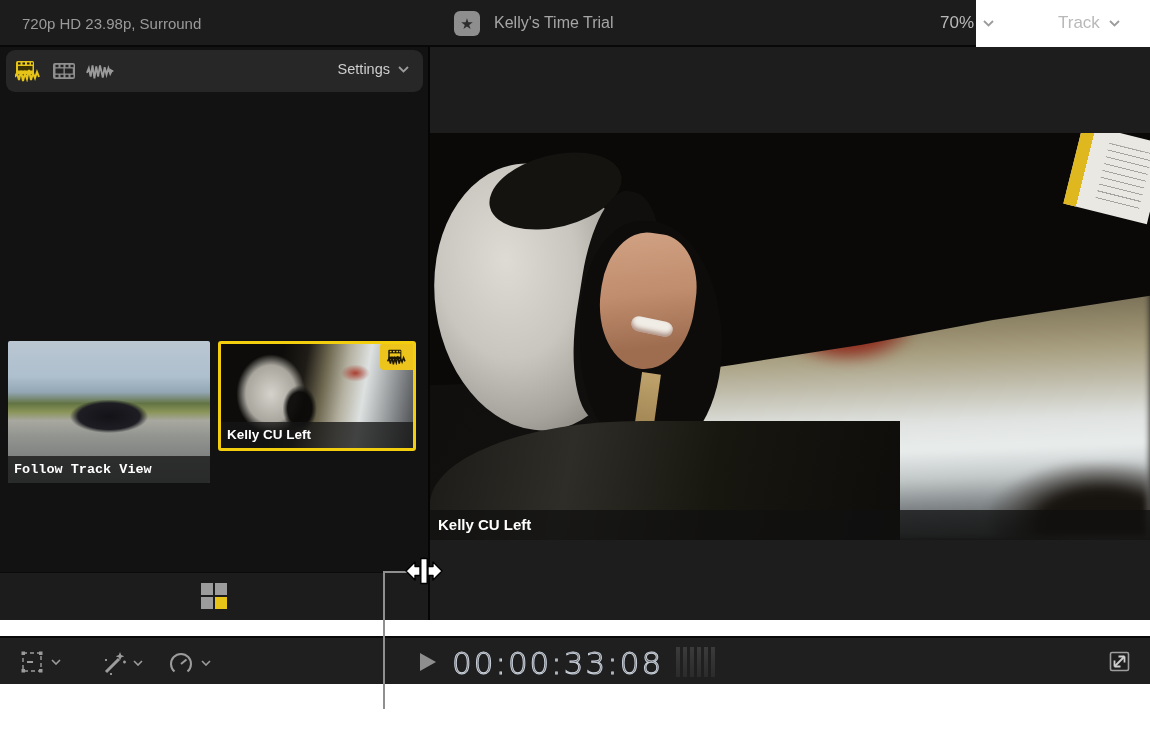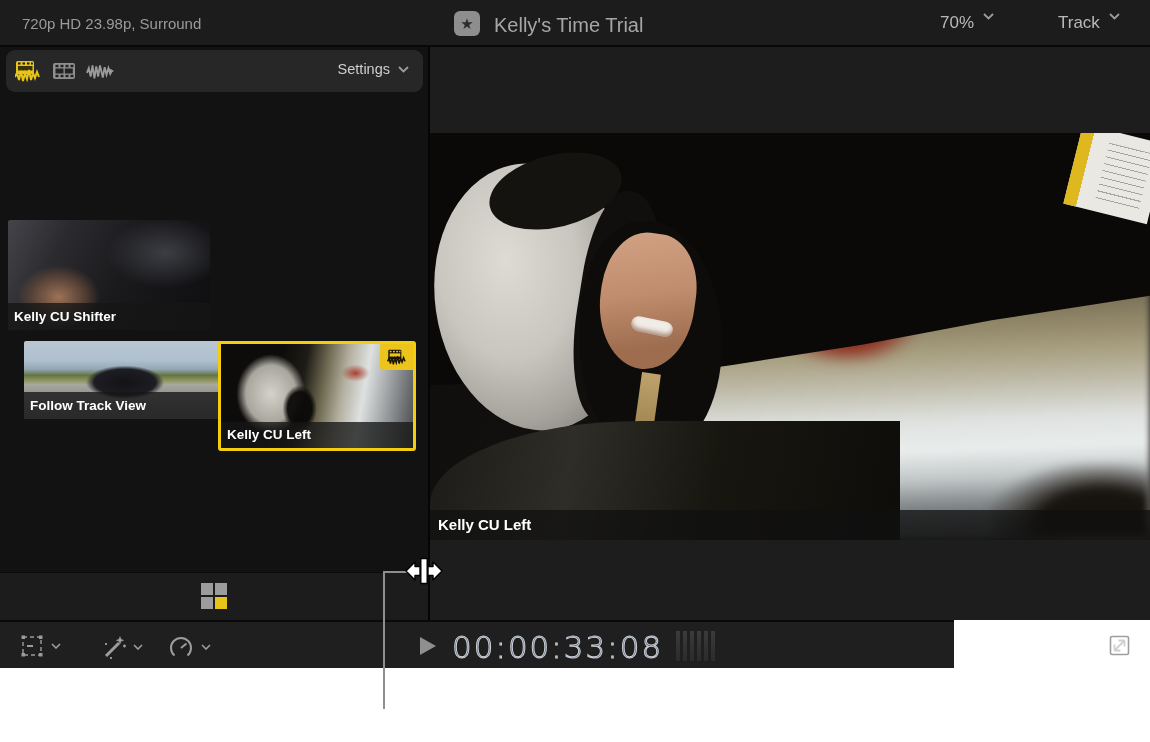--- a/index.html
+++ b/index.html
@@ -2,26 +2,26 @@
 <html><head>
 <meta charset="utf-8">
 <style>
   * { margin:0; padding:0; box-sizing:border-box; }
   html,body { background:#ffffff; }
   body { font-family:"Liberation Sans", sans-serif; }
   .app { position:relative; width:1150px; height:742px; background:#ffffff; overflow:hidden; }
   .abs { position:absolute; }
 
   
-  .top-bar { left:0; top:0; width:1150px; height:47px; background:#1c1c1c; border-bottom:2px solid #080808; }
+  .top-bar { left:0; top:0; width:976px; height:47px; background:#1c1c1c; border-bottom:2px solid #080808; }
   .project-format { left:22px; top:15px; font-size:15px; color:#9b9b9b; }
   .star-btn { left:454px; top:11px; width:26px; height:25px; background:#8e8e8e; border-radius:6px;
               display:flex; align-items:center; justify-content:center; font-size:15px; color:#2d2d2d; }
-  .project-title { left:494px; top:14px; font-size:20px; color:#a6a6a6; }
-  .menu-group { display:flex; align-items:flex-start; gap:9px; }
+  .project-title { left:494px; top:14px; font-size:16px; color:#a6a6a6; }
+  .menu-group { display:flex; align-items:center; gap:9px; }
   .zoom-menu { left:940px; top:13px; }
   .view-menu { left:1058px; top:13px; }
   .menu-group .lbl { font-size:17px; color:#b9b9b9; }
 
   
   .left-panel { left:0; top:47px; width:428px; height:573px; background:#121212; }
   .panel-header { left:6px; top:3px; width:417px; height:42px; background:#272727; border-radius:9px; }
   .mode-btn { top:10px; width:28px; height:22px; display:flex; align-items:center; justify-content:center; }
   .mode-1 { left:8px; } .mode-2 { left:44px; } .mode-3 { left:80px; }
   .settings-group { right:14px; top:11px; display:flex; align-items:center; gap:8px; }
@@ -34,24 +34,24 @@
   .t1 { left:8px;  top:173px; width:202px; height:110px;
         background:
          radial-gradient(ellipse 55px 42px at 25% 70%, rgba(163,118,90,0.95) 0%, rgba(118,82,60,0.55) 50%, rgba(0,0,0,0) 75%),
          radial-gradient(ellipse 85px 50px at 78% 30%, rgba(92,94,102,0.55), rgba(0,0,0,0) 70%),
          linear-gradient(115deg, #44444a 0%, #2b2b2f 25%, #1a1a1d 55%, #0e0e10 100%); }
   .t2 { left:218px; top:173px; width:198px; height:110px;
         background:
          linear-gradient(82deg, rgba(0,0,0,0) 80%, rgba(152,42,28,0.85) 88%, rgba(82,20,14,0.9) 94%, rgba(28,10,8,0.92) 100%),
          radial-gradient(circle 9px at 62% 58%, rgba(255,255,255,0.95), rgba(255,255,255,0) 75%),
          linear-gradient(180deg, #8a949b 0%, #7d8a8d 8%, #5a7246 16%, #93999a 26%, #6f7a72 34%, #3e4a3c 48%, #272e28 62%, #14161a 80%, #0c0c0e 100%); }
-  .t3 { left:24px;  top:294px; width:202px; height:78px;
+  .t3 { left:8px;  top:294px; width:202px; height:142px;
         background:
          radial-gradient(ellipse 56px 24px at 50% 53%, #121217 0%, #1d1d23 55%, rgba(0,0,0,0) 70%),
-         linear-gradient(180deg, #bac7d3 0%, #aebfcd 25%, #93a7b5 36%, #637444 44%, #8a9458 50%, #a8a8a0 56%, #90938e 68%, #7b7e7e 85%, #6e7173 100%); }
+         linear-gradient(180deg, #bac7d3 0%, #aebfcd 25%, #93a7b5 36%, #637444 44%, #8a9458 50%, #a8a8a0 56%, #90938e 68%, #7b7e7e 85%, #6e7173 100%); font-family: Liberation Mono, monospace; }
   .t4 { left:218px; top:294px; width:198px; height:110px; border:3px solid #f2ce0e; border-radius:3px;
         background:
          radial-gradient(ellipse 20px 12px at 70% 28%, rgba(168,48,34,0.9), rgba(0,0,0,0) 72%),
          radial-gradient(ellipse 22px 30px at 41% 62%, rgba(10,9,8,0.95) 55%, rgba(0,0,0,0) 78%),
          radial-gradient(ellipse 48px 55px at 26% 48%, #d5d2cb 0%, #a9a69e 52%, rgba(0,0,0,0) 72%),
          linear-gradient(100deg, #0d0c0a 30%, #1f1c17 42%, #6e6850 52%, #b4b0a0 62%, #dde1e0 72%, #969a9c 85%, #46484a 100%); }
   .t4 .thumb-label { height:26px; line-height:26px; }
   .sel-badge { position:absolute; right:-1px; top:-1px; width:34px; height:27px; background:#ecc41c;
                border-radius:4px 1px 1px 4px; display:flex; align-items:center; justify-content:center; }
 
@@ -92,21 +92,21 @@
   .v-strap { position:absolute; left:206px; top:240px; width:19px; height:86px; transform:rotate(8deg);
       background:linear-gradient(#bfa26b, #8f7648); }
   .v-jacket { position:absolute; left:0; top:288px; width:470px; height:119px; border-top-left-radius:45% 70%;
       background:linear-gradient(100deg, #1c1b18 0%, #2f2d27 30%, #17160f 60%, #0e0d0b 100%); }
   .v-dash { position:absolute; left:560px; top:330px; width:160px; height:77px; filter:blur(4px);
       background:radial-gradient(ellipse at 70% 80%, #17130e 40%, rgba(20,16,10,0) 75%); }
   .viewer-label-bar { position:absolute; left:0; right:0; bottom:0; height:30px; line-height:30px;
       background:rgba(16,16,16,0.75); color:#fff; font-size:15px; font-weight:bold; padding-left:8px; }
 
   
-  .transport { left:0; top:620px; width:954px; height:48px; background:#1f1f1f; border-top:2px solid #090909; }
+  .transport { left:0; top:636px; width:1150px; height:48px; background:#1f1f1f; border-top:2px solid #090909; }
   .tool-group { top:12px; display:flex; align-items:center; gap:7px; }
   .tg1 { left:20px; } .tg2 { left:100px; } .tg3 { left:168px; }
   .play-btn { left:420px; top:15px; width:0; height:0; border-left:16px solid #8f8f8f;
               border-top:9px solid transparent; border-bottom:9px solid transparent; }
   .timecode { left:452px; top:7px; font-family:"DejaVu Sans", sans-serif; font-size:31px; font-weight:200;
               letter-spacing:2px; color:rgba(214,220,230,0.32); -webkit-text-stroke:1px rgba(208,215,226,0.95); }
   .meters { left:676px; top:9px; display:flex; gap:3px; align-items:flex-start; }
   .meters i { display:block; width:4px; height:30px; background:linear-gradient(#3b3b3b,#2b2b2b); }
   .fullscreen-btn { left:1106px; top:10px; }
 
@@ -177,23 +177,20 @@
         </svg>
       </div>
       <div class="abs settings-group">
         <span class="lbl">Settings</span>
         <svg width="11" height="7" viewBox="0 0 11 7">
             <polyline points="1,1 5.5,5.5 10,1" fill="none" stroke="#9c9c9c" stroke-width="1.8"></polyline>
           </svg>
       </div>
     </div>
 
-    <div class="abs thumb t1">
-      <div class="thumb-label">Kelly CU Shifter</div>
-    </div>
     <div class="abs thumb t3">
       <div class="thumb-label">Follow Track View</div>
     </div>
     <div class="abs thumb t4">
       <div class="sel-badge">
         <svg width="20" height="16" viewBox="0 0 26 22">
           <rect x="1" y="1" width="18" height="13" rx="1.5" fill="#1b1603"></rect>
           <rect x="3" y="2.5" width="2.5" height="2" fill="#ecc41c"></rect>
             <rect x="7.5" y="2.5" width="2.5" height="2" fill="#ecc41c"></rect>
             <rect x="12" y="2.5" width="2.5" height="2" fill="#ecc41c"></rect>

